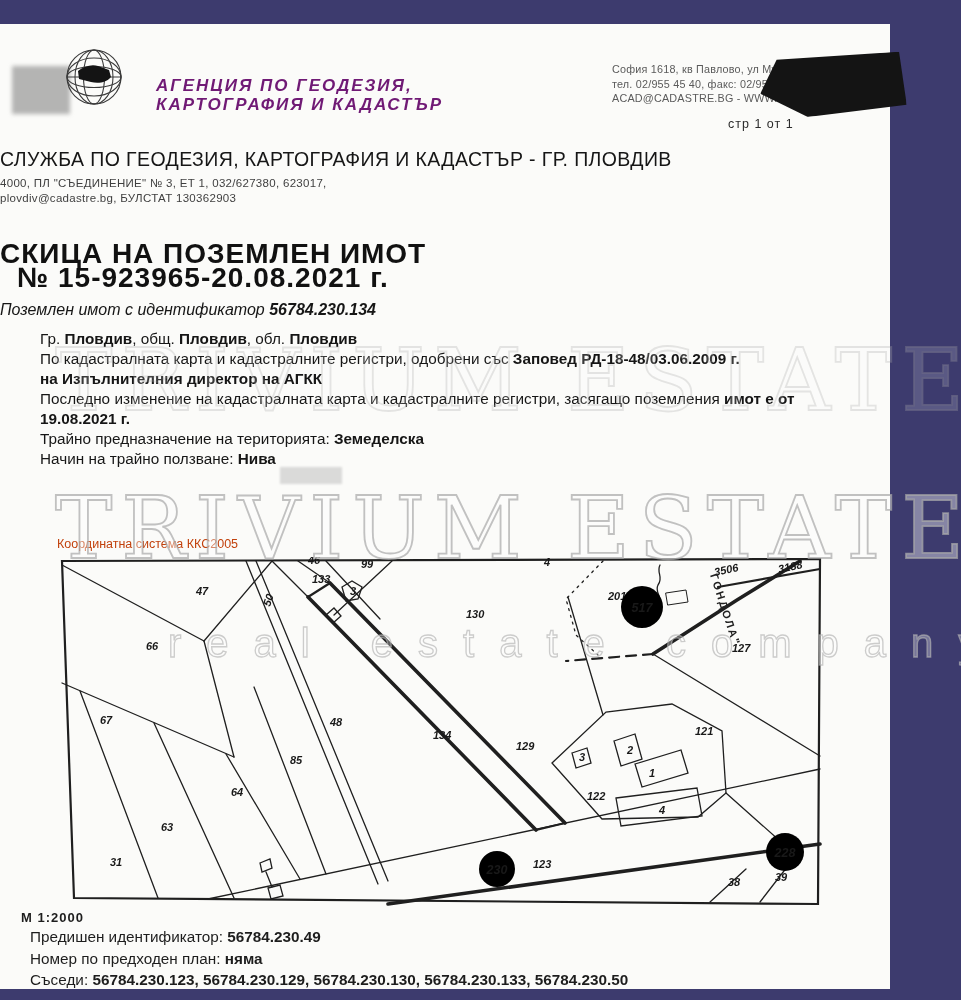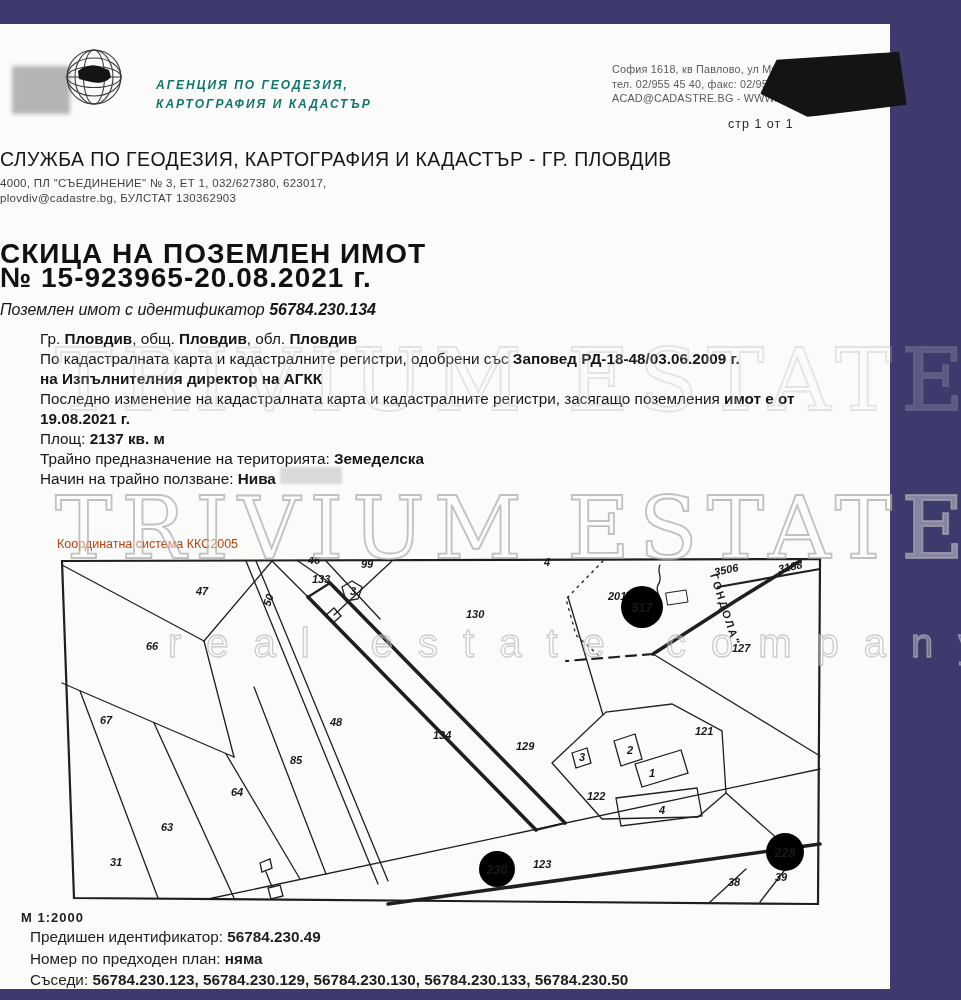--- a/index.html
+++ b/index.html
@@ -2,21 +2,21 @@
 <html><head>
 <meta charset="utf-8">
 <style>
   html,body{margin:0;padding:0;background:#666;}
   .page{position:relative;width:961px;height:1000px;background:#fbfbf9;overflow:hidden;
         font-family:"Liberation Sans",sans-serif;color:#1d1d1d;}
   .abs{position:absolute;}
   .navy{background:#3d3b6e;}
   
   .smudge{background:rgba(110,110,110,.5);filter:blur(2px);}
-  .agency-name{font-weight:700;font-style:italic;font-size:12px;letter-spacing:2px;color:#0f766e;line-height:19px;}
+  .agency-name{font-weight:700;font-style:italic;font-size:17px;letter-spacing:2px;color:#701a75;line-height:19px;}
   .hq-addr{font-size:10.8px;color:#5a5a5a;line-height:14.5px;letter-spacing:.2px;}
   .blob{background:#141414;clip-path:polygon(12% 6%,96% 0,100% 86%,32% 100%,0 60%);transform:rotate(-2deg);}
   .page-label{font-size:12.5px;color:#2b2b2b;letter-spacing:1px;}
   
   .centerblk{left:0;width:884px;}
   .office-title{font-size:19.5px;letter-spacing:.4px;color:#161616;}
   .office-addr{font-size:11.5px;color:#3f3f3f;letter-spacing:.3px;}
   .doc-title{font-size:28px;font-weight:700;letter-spacing:1px;color:#111;}
   .subject{font-size:16px;color:#161616;font-style:italic;}
   .bold{font-weight:700;}
@@ -75,31 +75,30 @@
     <div>ACAD@CADASTRE.BG - WWW.CADASTRE.BG</div>
   </div>
   <div class="abs blob" style="left:760px;top:54px;width:146px;height:62px;"></div>
   <div class="abs page-label" style="left:728px;top:117px;">стр  1 от 1</div>
 
   <div class="abs centerblk office-title" style="top:148px;">СЛУЖБА ПО ГЕОДЕЗИЯ, КАРТОГРАФИЯ И КАДАСТЪР - ГР. ПЛОВДИВ</div>
   <div class="abs centerblk office-addr" style="top:177px;">4000, ПЛ "СЪЕДИНЕНИЕ" № 3, ЕТ 1, 032/627380, 623017,</div>
   <div class="abs centerblk office-addr" style="top:192px;">plovdiv@cadastre.bg, БУЛСТАТ 130362903</div>
 
   <div class="abs centerblk doc-title" style="top:238px;">СКИЦА НА ПОЗЕМЛЕН ИМОТ</div>
-  <div class="abs centerblk doc-title" style="top:262px;">№ 15-923965-20.08.2021 г.</div>
+  <div class="abs centerblk doc-title" style="top:262px;margin-left:17px;">№ 15-923965-20.08.2021 г.</div>
 
   <div class="abs centerblk subject" style="top:301px;"><span>Поземлен имот с идентификатор </span><span class="bold">56784.230.134</span></div>
 
   <div id="details-lines" class="abs tblock" style="left:40px;top:329px;width:860px;">
       <div class="tline"><span>Гр. </span><span class="bold">Пловдив</span><span>, общ. </span><span class="bold">Пловдив</span><span>, обл. </span><span class="bold">Пловдив</span></div>
       <div class="tline"><span>По кадастралната карта и кадастралните регистри, одобрени със </span><span class="bold">Заповед РД-18-48/03.06.2009 г.</span></div>
       <div class="tline"><span class="bold">на Изпълнителния директор на АГКК</span></div>
       <div class="tline"><span>Последно изменение на кадастралната карта и кадастралните регистри, засягащо поземления </span><span class="bold">имот е от</span></div>
       <div class="tline"><span class="bold">19.08.2021 г.</span></div>
-      <div class="tline"><span>Площ: </span><span class="bold">2137 кв. м</span></div>
       <div class="tline"><span>Трайно предназначение на територията: </span><span class="bold">Земеделска</span></div>
       <div class="tline"><span>Начин на трайно ползване: </span><span class="bold">Нива</span></div>
     </div>
   <div class="abs graywash" style="left:280px;top:467px;width:62px;height:17px;"></div>
 
   <div class="abs coord" style="left:57px;top:537px;">Координатна система ККС2005</div>
 
   <svg id="map-svg" class="abs" style="left:58px;top:557px;" width="767" height="352" viewBox="0 0 767 352">
 
     <polygon class="w2" points="4,4 762,2 760,347 16,341"></polygon>

